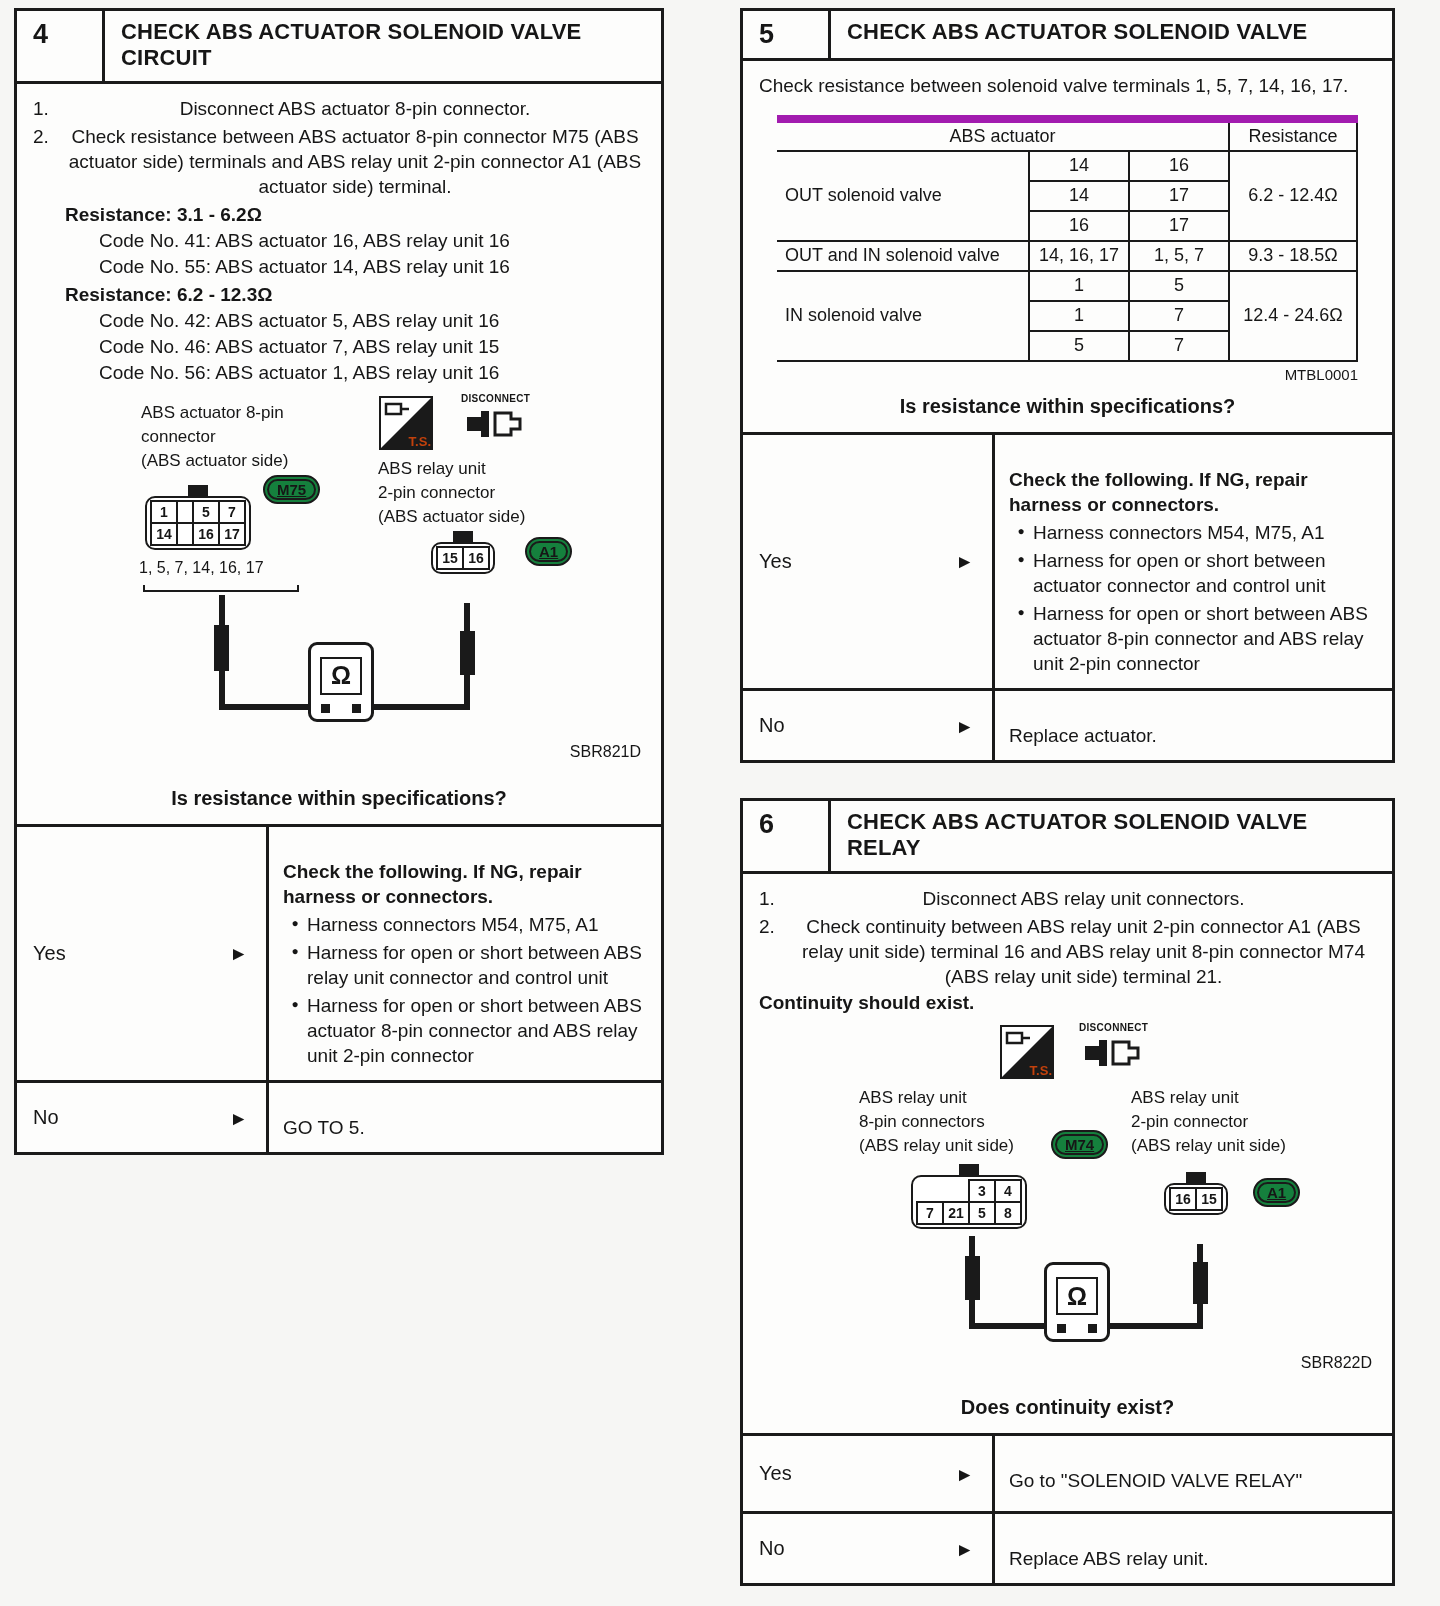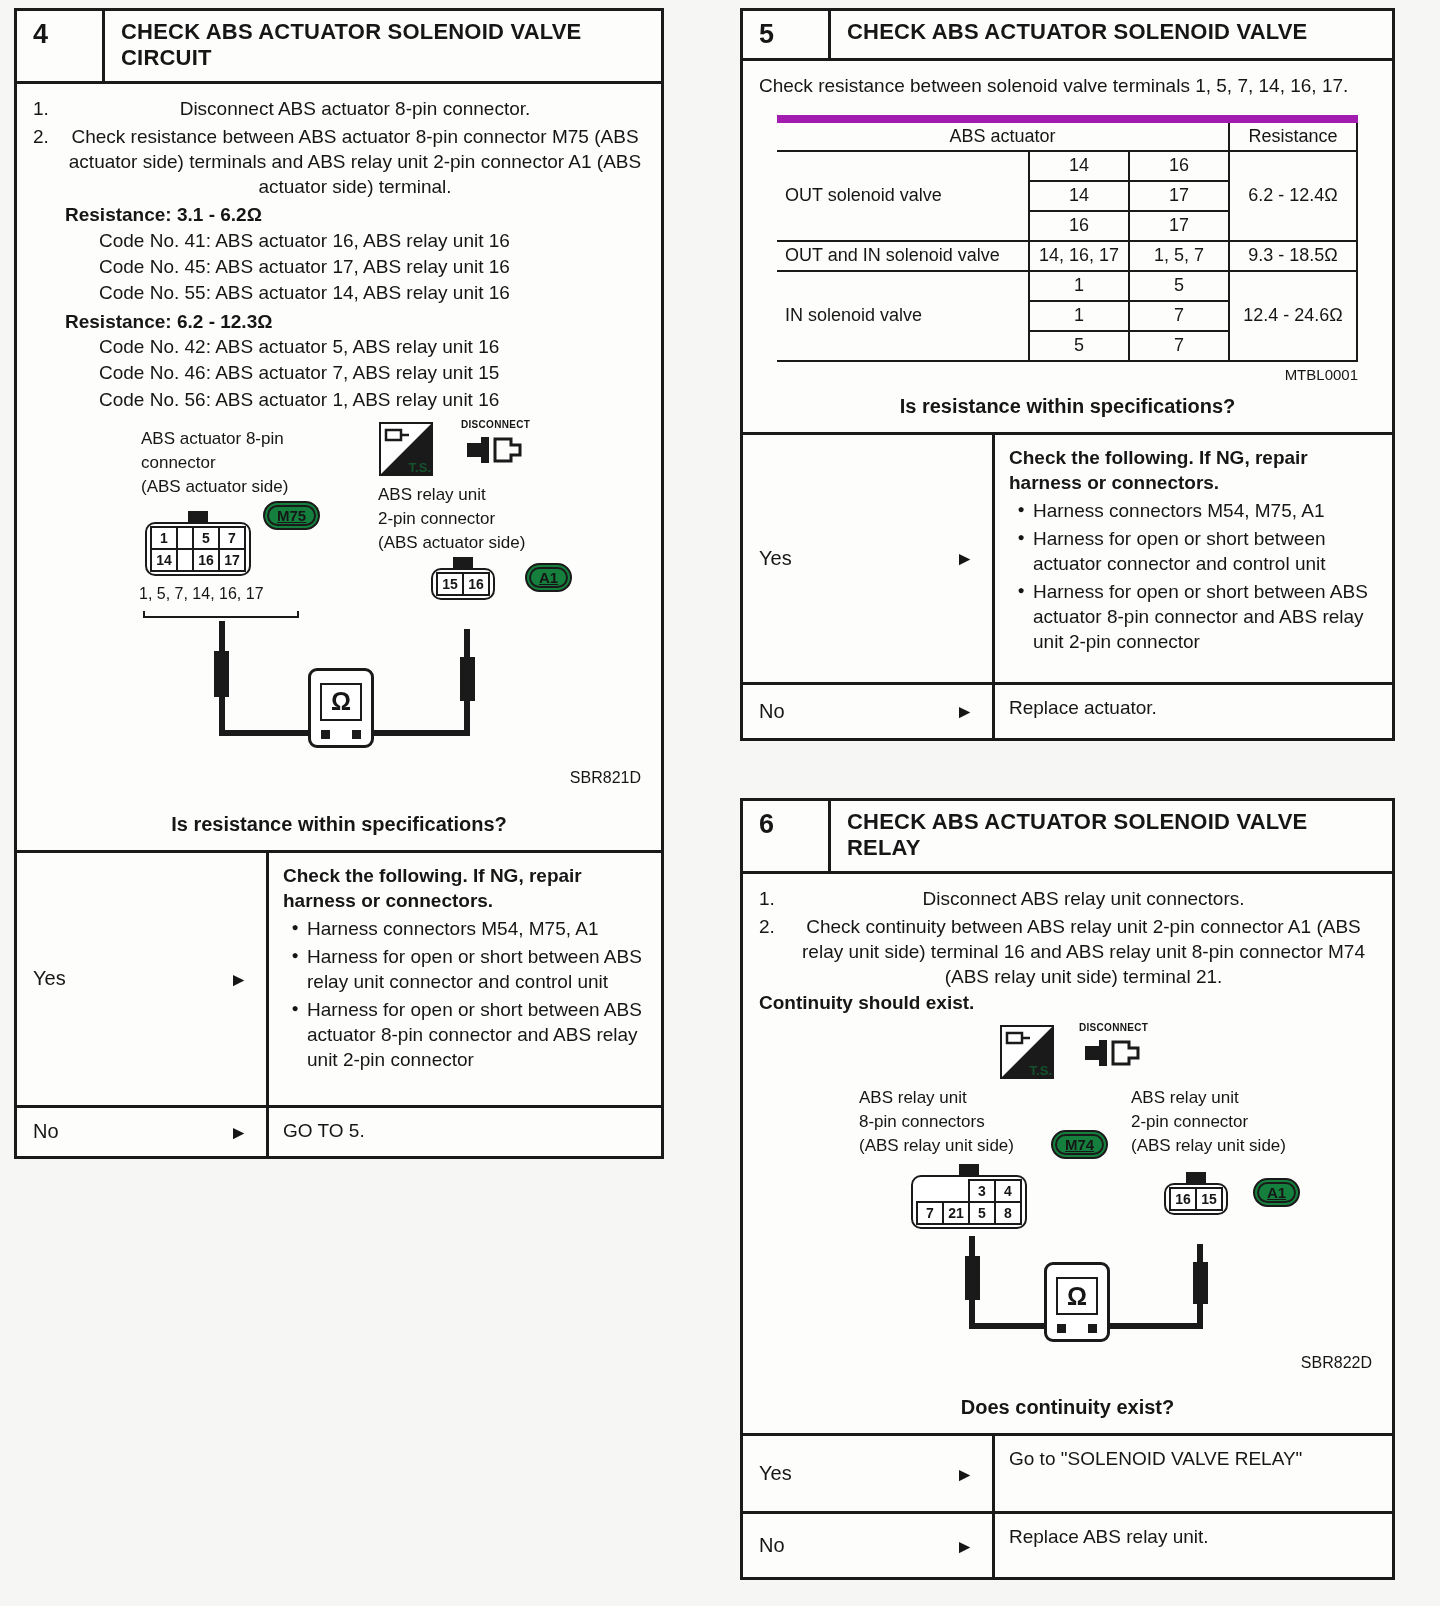--- a/index.html
+++ b/index.html
@@ -22,21 +22,21 @@
   .num-item .t { flex:1;text-align:center; }
   .spec-label { font-weight:bold; font-size:19px; margin-left:32px; margin-top:2px; line-height:1.35; }
   .code-line { font-weight:normal; font-size:19px; margin-left:66px; line-height:1.38; }
   .emphasis-line { font-weight:bold; font-size:19px; margin-top:3px; }
 
   .question { text-align:center; font-weight:bold; font-size:20px; padding:10px 0 14px 0; }
 
   .decision-row { display:flex; border-top:3px solid #1a1a1a; }
   .decision-left { flex:0 0 252px; border-right:3px solid #1a1a1a; display:flex; justify-content:space-between; align-items:center; padding:12px 18px 12px 16px; font-size:20px; }
   .decision-arrow { font-size:19px; padding-top:2px; }
-  .decision-right { flex:1; padding:10px 14px 12px 14px; font-size:19px; line-height:1.32; }
+  .decision-right { flex:1; padding:20px 14px 12px 14px; font-size:19px; line-height:1.32;margin-top:12px; }
   .decision-heading { font-weight:bold; }
   .bullet { display:flex; margin-top:3px; }
   .bullet .b { flex:0 0 24px; text-align:center; font-size:12px; padding-top:4px; }
   .bullet .bt { flex:1; }
   .row-tall-4 { min-height:255px; }
   .row-short-4 { min-height:48px; }
   .row-tall-5 { min-height:250px; }
   .row-short-5 { min-height:56px; }
   .row-yes-6 { min-height:78px; }
   .row-no-6 { min-height:66px; }
@@ -54,21 +54,21 @@
   .table-code { text-align:right; font-size:15px; margin:4px 18px 2px 0; }
 
   
   .diagram { position:relative; margin-top:10px; }
   #diagram4 { height:380px; width:612px; }
   #diagram6 { height:362px; width:617px; }
   .dlabel { position:absolute; font-size:17px; white-space:nowrap; }
   .wires { position:absolute; left:0; top:0; }
 
   .ts-icon { position:absolute; width:56px; height:56px; }
-  .ts-text { position:absolute; right:3px; bottom:2px; color:#14532d; font-size:13px; font-weight:bold; }
+  .ts-text { position:absolute; right:3px; bottom:2px; color:#c2410c; font-size:13px; font-weight:bold; }
 
   .disc-icon { position:absolute; width:96px; }
   .disc-word { font-size:10px; font-weight:bold; letter-spacing:.3px; }
 
   .oval { position:absolute; border:2px solid #1a1a1a; border-radius:20px; padding:2px; background:#15803d; }
   .oval-in { display:block; border:2px solid #1a1a1a; border-radius:16px; padding:0 8px; font-size:15px; font-weight:bold; }
   .oval-in .u { text-decoration:underline; }
 
   .pin-conn { position:absolute; text-align:center; }
   .pin-tab { width:20px; height:11px; background:#1a1a1a; margin:0 auto; }
@@ -102,21 +102,20 @@
       <div class="num-item">
         <span class="n">1.</span>
         <span class="t">Disconnect ABS actuator 8-pin connector.</span>
       </div>
       <div class="num-item">
         <span class="n">2.</span>
         <span class="t">Check resistance between ABS actuator 8-pin connector M75 (ABS actuator side) terminals and ABS relay unit 2-pin connector A1 (ABS actuator side) terminal.</span>
       </div>
       <div class="spec-label">Resistance: 3.1 - 6.2Ω</div>
       <div class="code-line">Code No. 41: ABS actuator 16, ABS relay unit 16</div>
-      <div class="code-line">Code No. 45: ABS actuator 17, ABS relay unit 16</div>
       <div class="code-line">Code No. 55: ABS actuator 14, ABS relay unit 16</div>
       <div class="spec-label">Resistance: 6.2 - 12.3Ω</div>
       <div class="code-line">Code No. 42: ABS actuator 5, ABS relay unit 16</div>
       <div class="code-line">Code No. 46: ABS actuator 7, ABS relay unit 15</div>
       <div class="code-line">Code No. 56: ABS actuator 1, ABS relay unit 16</div>
 
       <div class="diagram" id="diagram4">
         <svg class="wires" width="612" height="380" viewBox="0 0 612 380">
           <path d="M189 198 V 310 H 278" fill="none" stroke="#1a1a1a" stroke-width="6"></path>
           <path d="M434 206 V 310 H 338" fill="none" stroke="#1a1a1a" stroke-width="6"></path>

